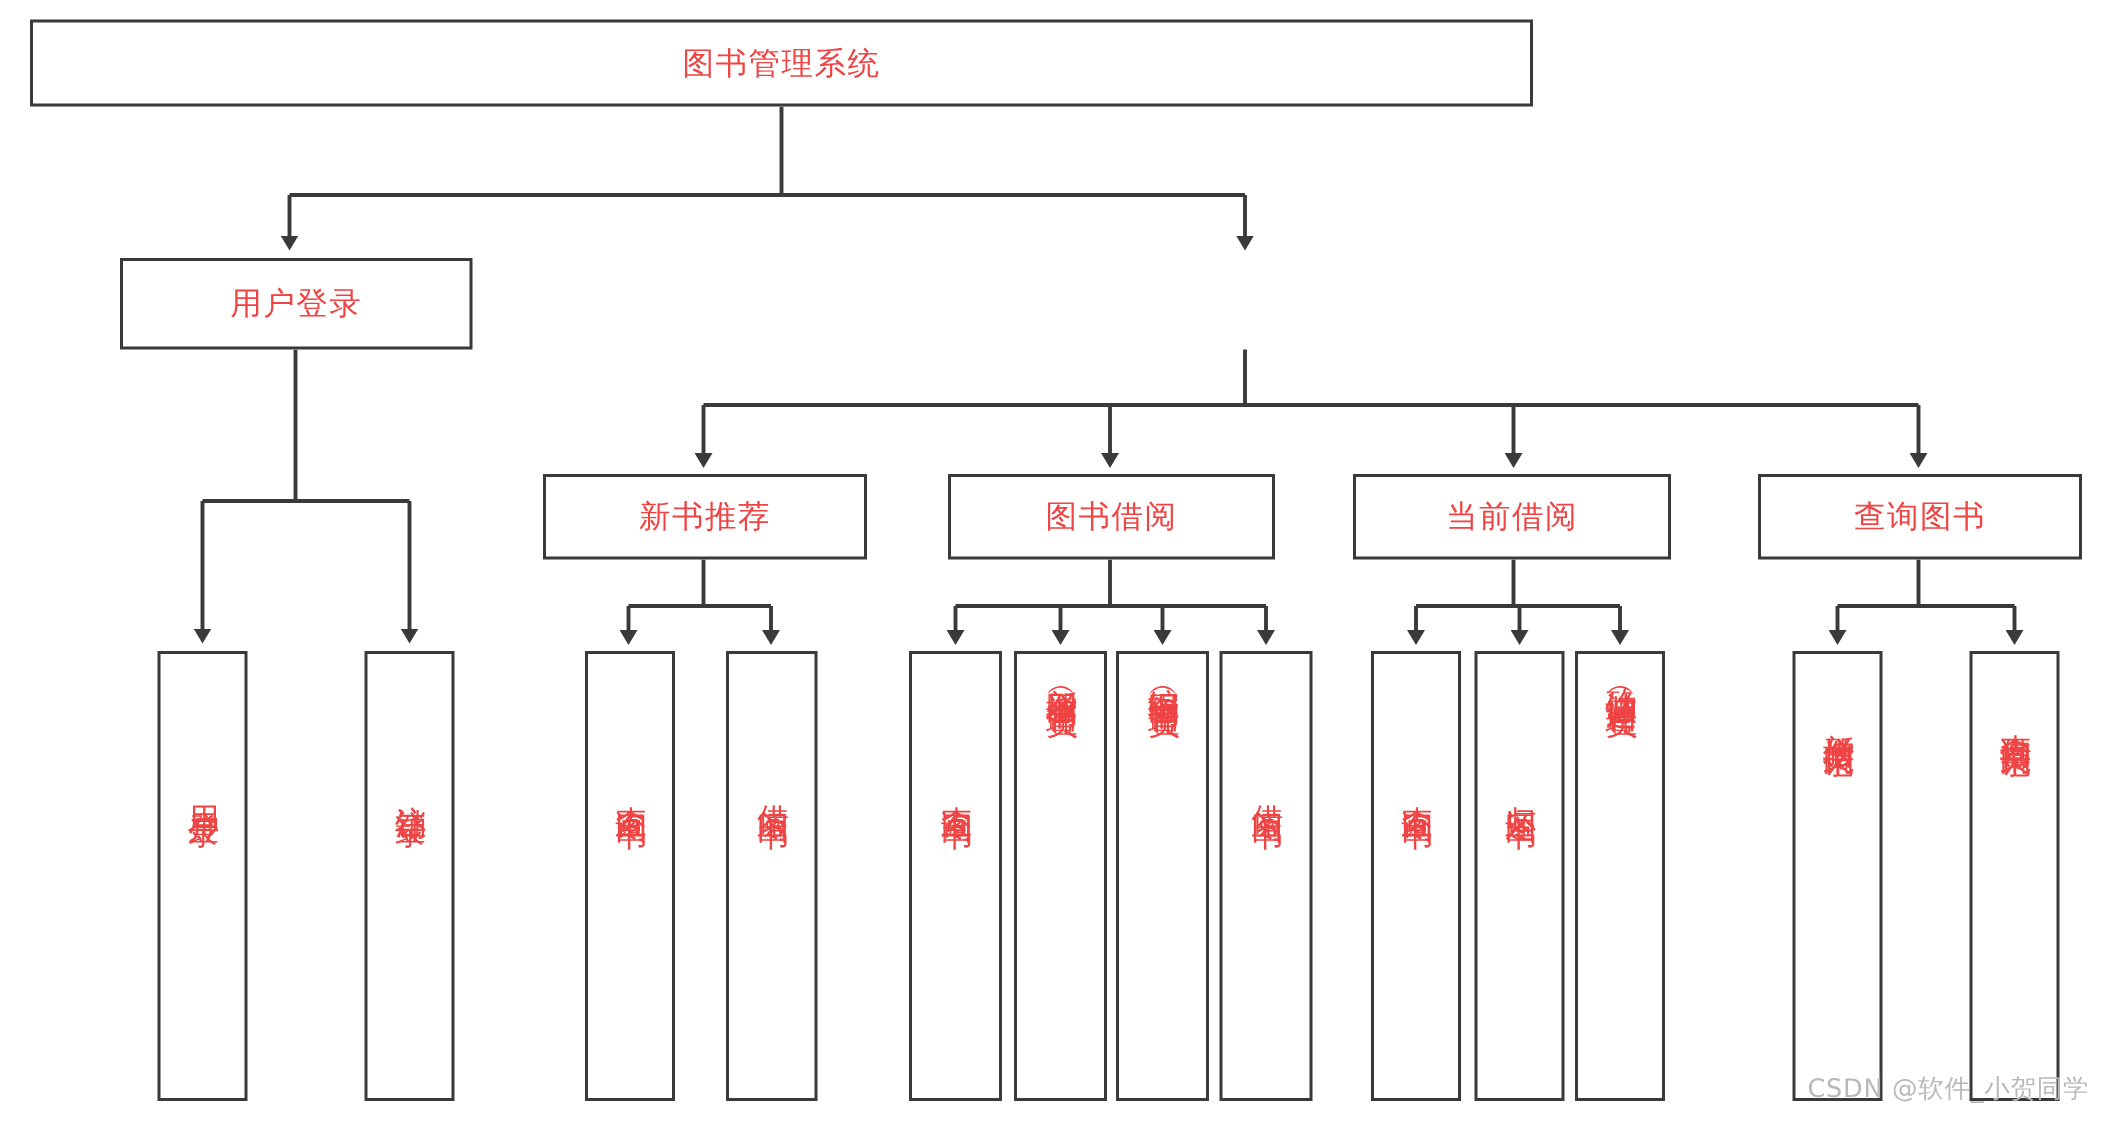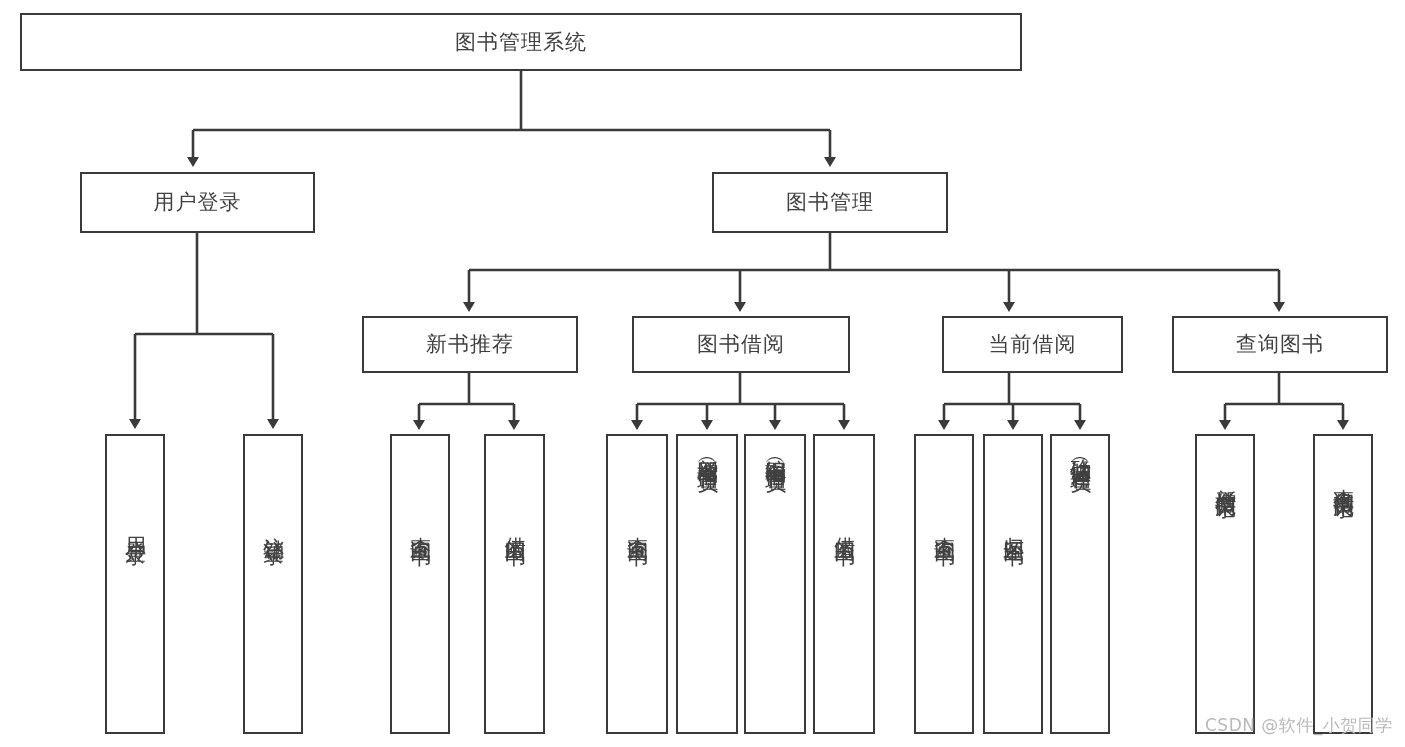--- a/index.html
+++ b/index.html
@@ -26,21 +26,21 @@
     height: 747px;
   }
   .node {
     position: absolute;
     box-sizing: border-box;
     background: #ffffff;
     border: 2.5px solid #3a3a3a;
     display: flex;
     align-items: center;
     justify-content: center;
-    color: #404040;
+    color: #ef4444;
   }
   .node-h {
     font-size: 21px;
     letter-spacing: 1px;
     line-height: 1;
   }
   .node-v {
     align-items: flex-start;
     justify-content: center;
     padding-top: 4px;
@@ -124,31 +124,28 @@
     </g>
   </svg>
 
   <div class="node node-h" style="left:20px; top:13px; width:1002px; height:58px;">
     <span>图书管理系统</span>
   </div>
 
   <div class="node node-h" style="left:80px; top:172px; width:235px; height:61px;">
     <span>用户登录</span>
   </div>
-  <div class="node node-h" style="left:712px; top:172px; width:236px; height:61px;">
-    <span>图书管理</span>
-  </div>
 
   <div class="node node-h" style="left:632px; top:316px; width:218px; height:57px;">
     <span>图书借阅</span>
   </div>
   <div class="node node-h" style="left:362px; top:316px; width:216px; height:57px;">
     <span>新书推荐</span>
   </div>
-  <div class="node node-h" style="left:942px; top:316px; width:181px; height:57px;">
+  <div class="node node-h" style="left:902px; top:316px; width:212px; height:57px;">
     <span>当前借阅</span>
   </div>
   <div class="node node-h" style="left:1172px; top:316px; width:216px; height:57px;">
     <span>查询图书</span>
   </div>
 
   <div class="node node-v" style="left:105px; top:434px; width:60px; height:300px; padding-top:84px;">
     <span class="vtext">用户登录</span>
   </div>
   <div class="node node-v" style="left:243px; top:434px; width:60px; height:300px; padding-top:84px;">

